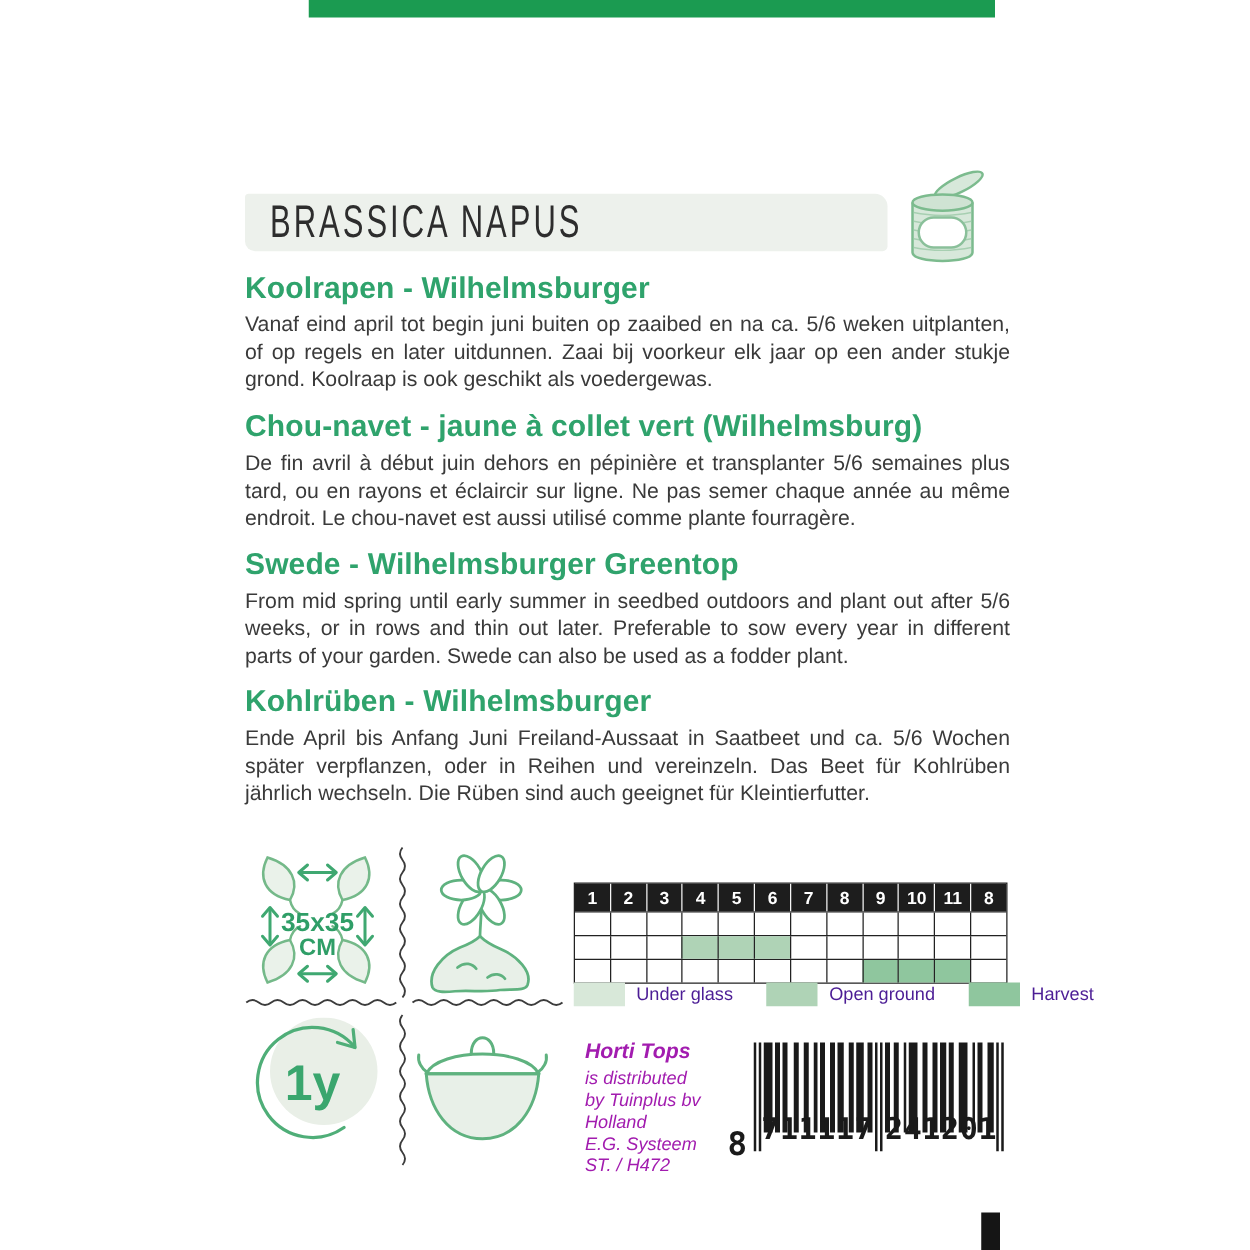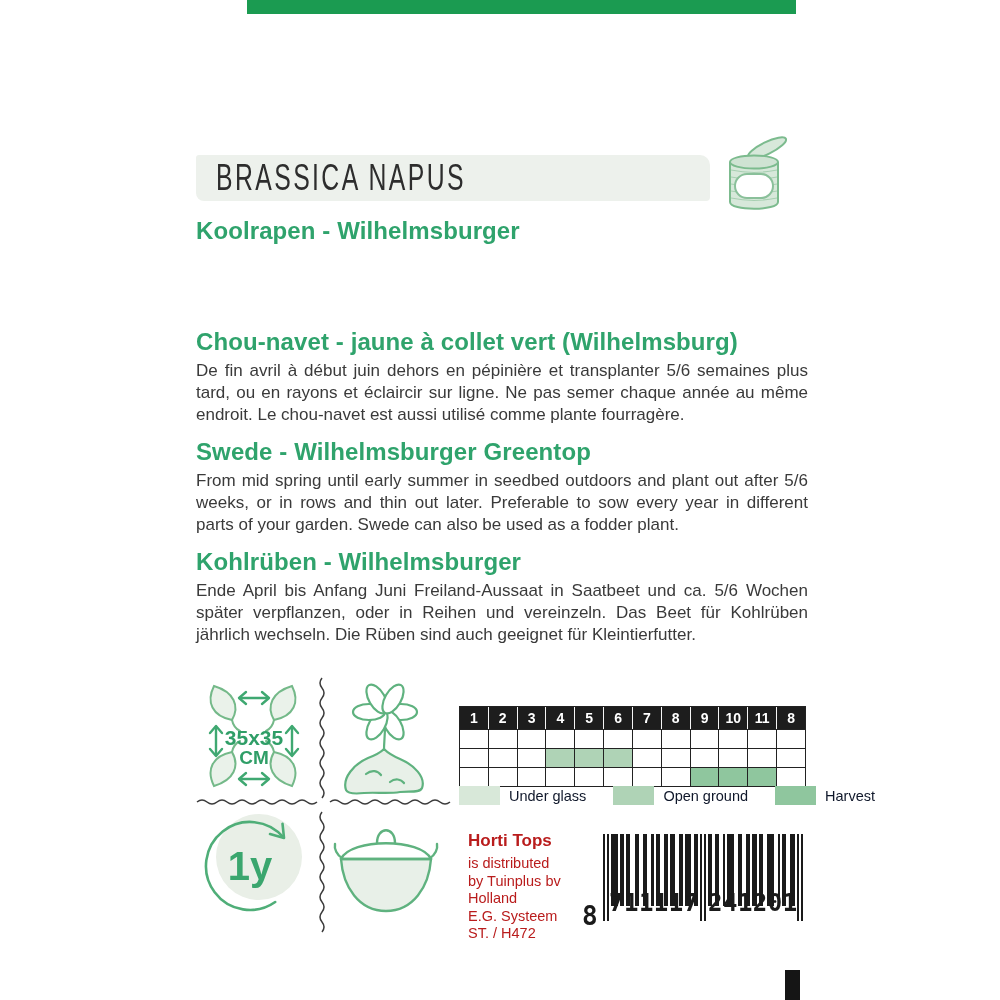--- a/index.html
+++ b/index.html
@@ -42,24 +42,24 @@
   .cal-cell { flex:1; border-left:1px solid #222; }
   .cal-cell:first-child { border-left:none; }
   .cal-header { background:#1d1d1d; }
   .cal-header .cal-cell { border-left:1px solid #f5f5f5; color:#fff; font-weight:700; font-size:14px;
     display:flex; align-items:center; justify-content:center; }
   .cal-header .cal-cell:first-child { border-left:none; }
 
   .legend { position:absolute; left:459px; top:786px; display:flex; align-items:center; gap:27px; }
   .legend-item { display:flex; align-items:center; gap:9px; }
   .legend-swatch { width:41px; height:19px; display:inline-block; }
-  .legend-label { font-size:14.5px; color:#0f172a; }
-
-  
-  .distributor { position:absolute; left:468px; top:831px; color:#b91c1c; }
+  .legend-label { font-size:14.5px; color:#4c1d95; }
+
+  
+  .distributor { position:absolute; left:468px; top:831px; color:#a21caf;font-style:italic; }
   .distributor .dist-name { font-size:17px; font-weight:700; margin-bottom:4px; }
   .distributor .dist-line { font-size:14.5px; line-height:17.5px; }
 
   
   .barcode { position:absolute; left:582px; top:834px; width:226px; height:100px; }
   .bc-bars { position:absolute; left:21px; top:0; width:200px; height:87px; }
   .bc-bar { position:absolute; top:0; background:#1a1a1a; height:72px; }
   .bc-bar.guard { height:87px; }
   .bc-digit, .bc-group {
     position:absolute; top:55px; font-family:"DejaVu Sans Mono", monospace;
@@ -95,20 +95,21 @@
         <path d="M11,55 C25,58 43,58 57,55"></path>
         <path d="M11,62 C25,65 43,65 57,62"></path>
       </g>
       <ellipse cx="34" cy="26" rx="24" ry="6.5" fill="#cfe3d3"></ellipse>
       <rect x="15" y="38" width="38" height="24" rx="12" fill="#ffffff" stroke="#8ac09a"></rect>
     </g>
   </svg>
 
   <div class="section s0">
     <h2>Koolrapen - Wilhelmsburger</h2>
+    <p>Vanaf eind april tot begin juni buiten op zaaibed en na ca. 5/6 weken uitplanten, of op regels en later uitdunnen. Zaai bij voorkeur elk jaar op een ander stukje grond. Koolraap is ook geschikt als voedergewas.</p>
   </div>
   <div class="section s1">
     <h2>Chou-navet - jaune à collet vert (Wilhelmsburg)</h2>
     <p>De fin avril à début juin dehors en pépinière et transplanter 5/6 semaines plus tard, ou en rayons et éclaircir sur ligne. Ne pas semer chaque année au même endroit. Le chou-navet est aussi utilisé comme plante fourragère.</p>
   </div>
   <div class="section s2">
     <h2>Swede - Wilhelmsburger Greentop</h2>
     <p>From mid spring until early summer in seedbed outdoors and plant out after 5/6 weeks, or in rows and thin out later. Preferable to sow every year in different parts of your garden. Swede can also be used as a fodder plant.</p>
   </div>
   <div class="section s3">

